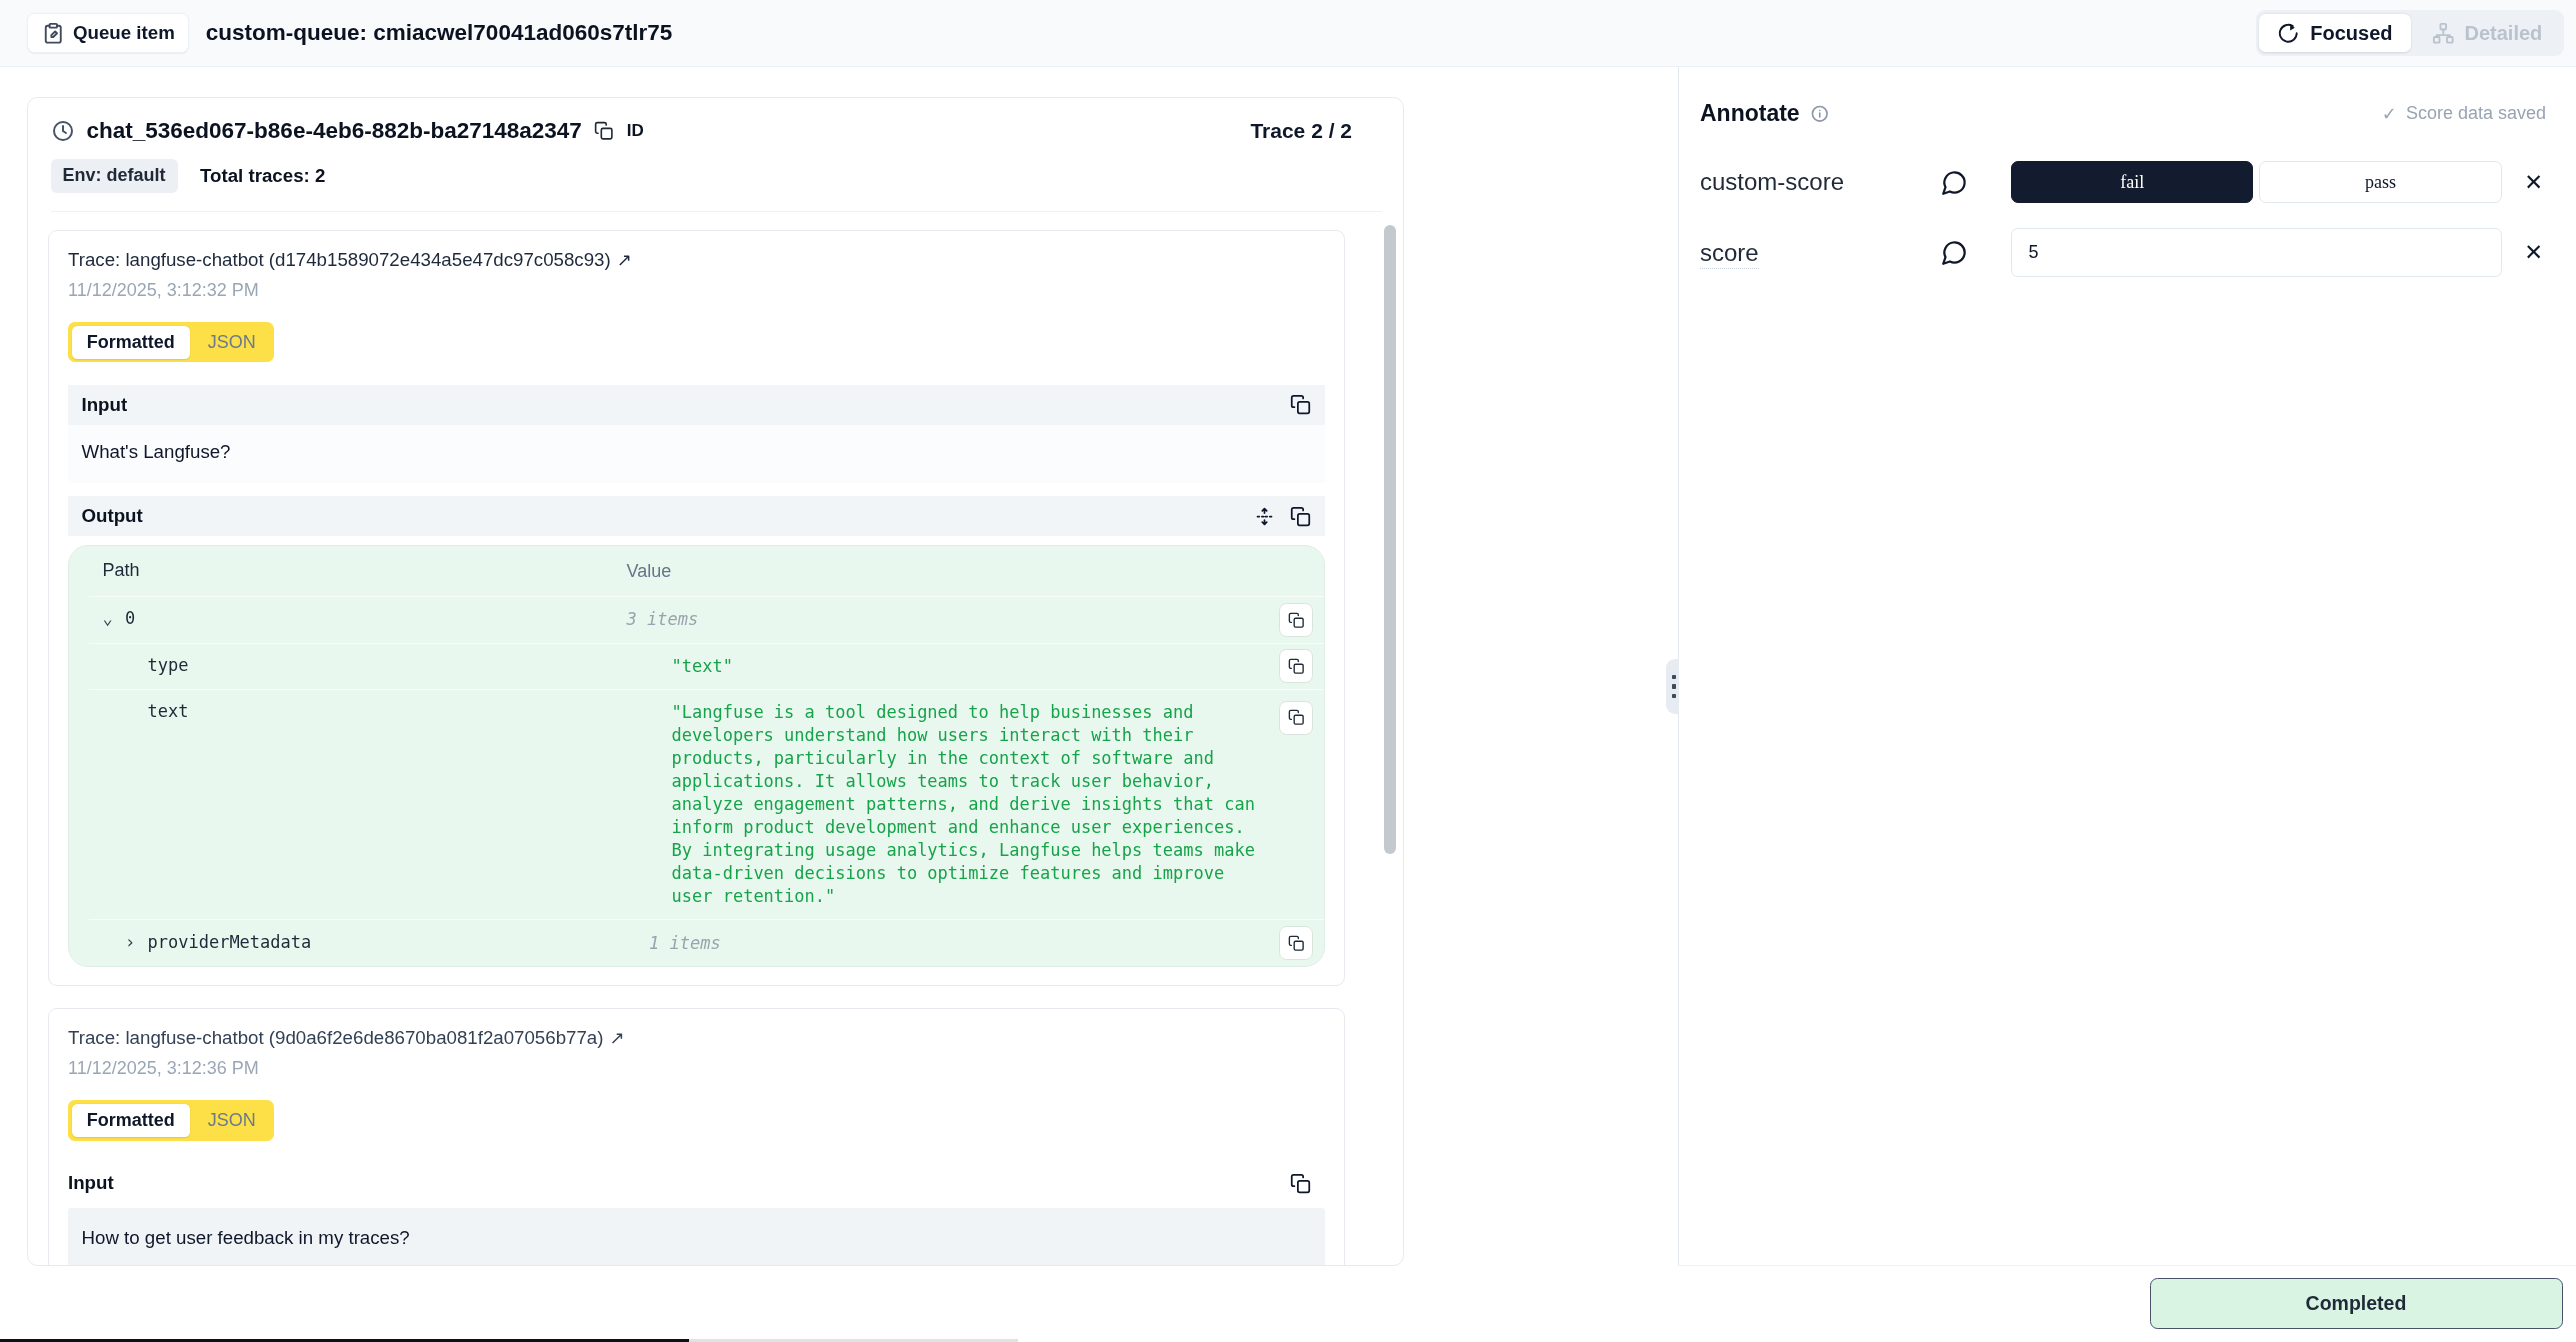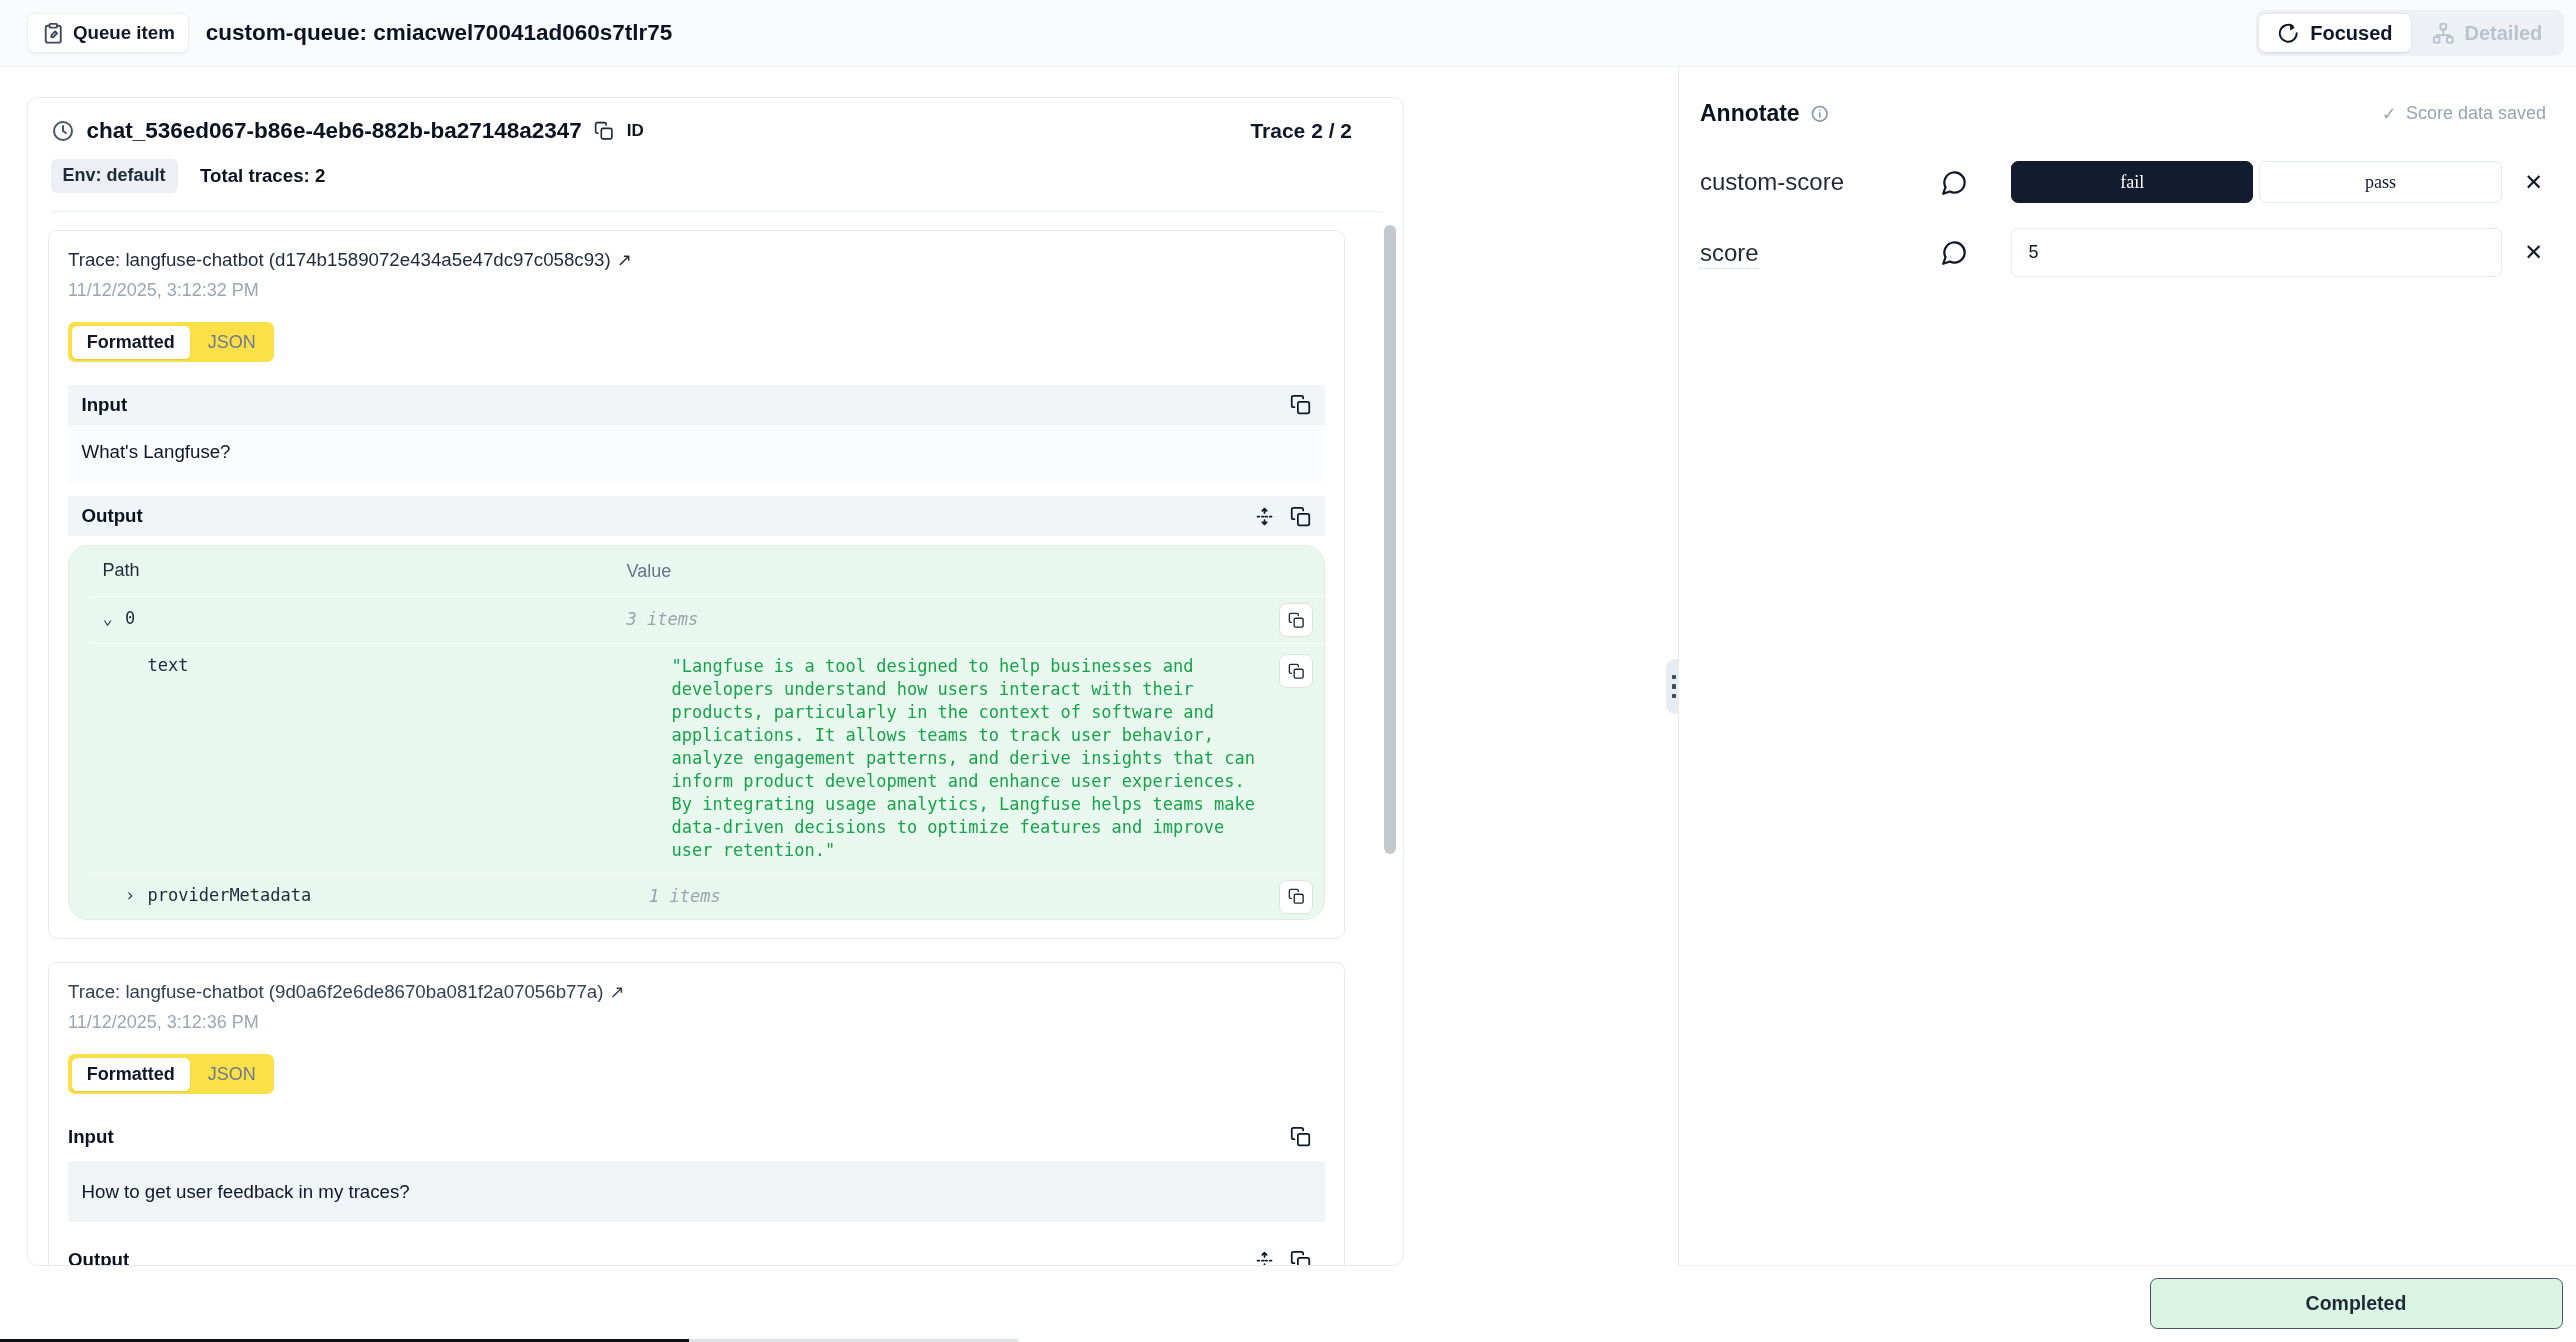--- a/index.html
+++ b/index.html
@@ -226,20 +226,32 @@
               <span class="jvalue val-items">3 items</span>
               <button class="copy-chip">
                 <svg width="16.5" height="16.5" viewBox="0 0 24 24" fill="none" stroke="#1f2937" stroke-width="2" stroke-linecap="round" stroke-linejoin="round">
                     <rect x="9" y="9" width="13" height="13" rx="2"></rect>
                     <path d="M5 15H4a2 2 0 0 1-2-2V4a2 2 0 0 1 2-2h9a2 2 0 0 1 2 2v1"></path>
                   </svg>
               </button>
             </div>
             <div class="jrow">
               <span class="jpath noexp">
+                  <span>type</span>
+                </span>
+              <span class="jvalue val-string">"text"</span>
+              <button class="copy-chip">
+                <svg width="16.5" height="16.5" viewBox="0 0 24 24" fill="none" stroke="#1f2937" stroke-width="2" stroke-linecap="round" stroke-linejoin="round">
+                    <rect x="9" y="9" width="13" height="13" rx="2"></rect>
+                    <path d="M5 15H4a2 2 0 0 1-2-2V4a2 2 0 0 1 2-2h9a2 2 0 0 1 2 2v1"></path>
+                  </svg>
+              </button>
+            </div>
+            <div class="jrow">
+              <span class="jpath noexp">
                   <span>text</span>
                 </span>
               <span class="jvalue val-string">"Langfuse is a tool designed to help businesses and developers understand how users interact with their products, particularly in the context of software and applications. It allows teams to track user behavior, analyze engagement patterns, and derive insights that can inform product development and enhance user experiences. By integrating usage analytics, Langfuse helps teams make data-driven decisions to optimize features and improve user retention."</span>
               <button class="copy-chip top">
                 <svg width="16.5" height="16.5" viewBox="0 0 24 24" fill="none" stroke="#1f2937" stroke-width="2" stroke-linecap="round" stroke-linejoin="round">
                     <rect x="9" y="9" width="13" height="13" rx="2"></rect>
                     <path d="M5 15H4a2 2 0 0 1-2-2V4a2 2 0 0 1 2-2h9a2 2 0 0 1 2 2v1"></path>
                   </svg>
               </button>
             </div>

